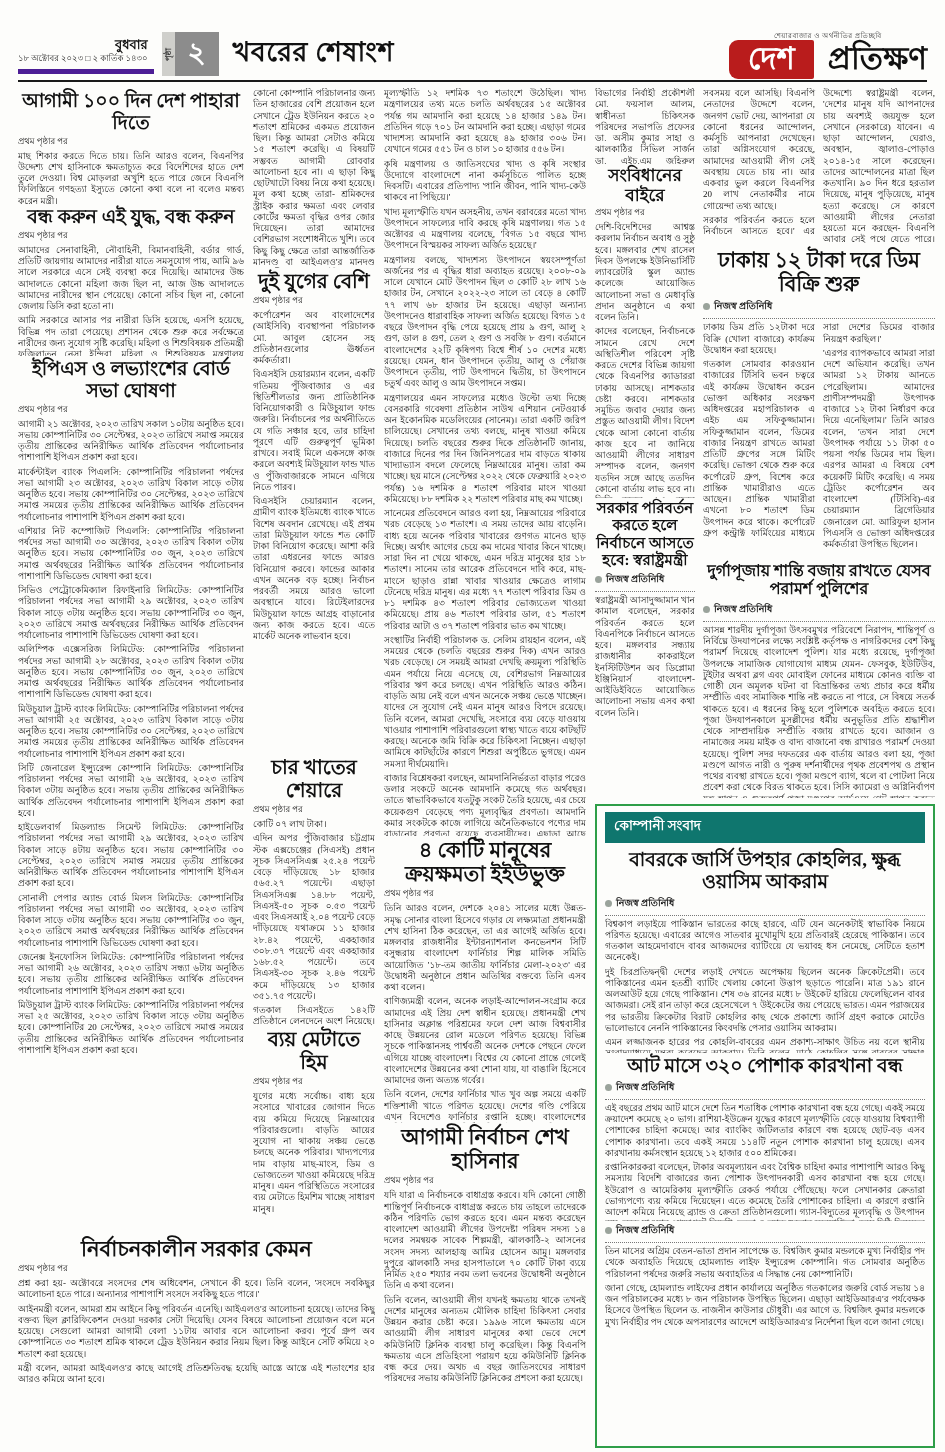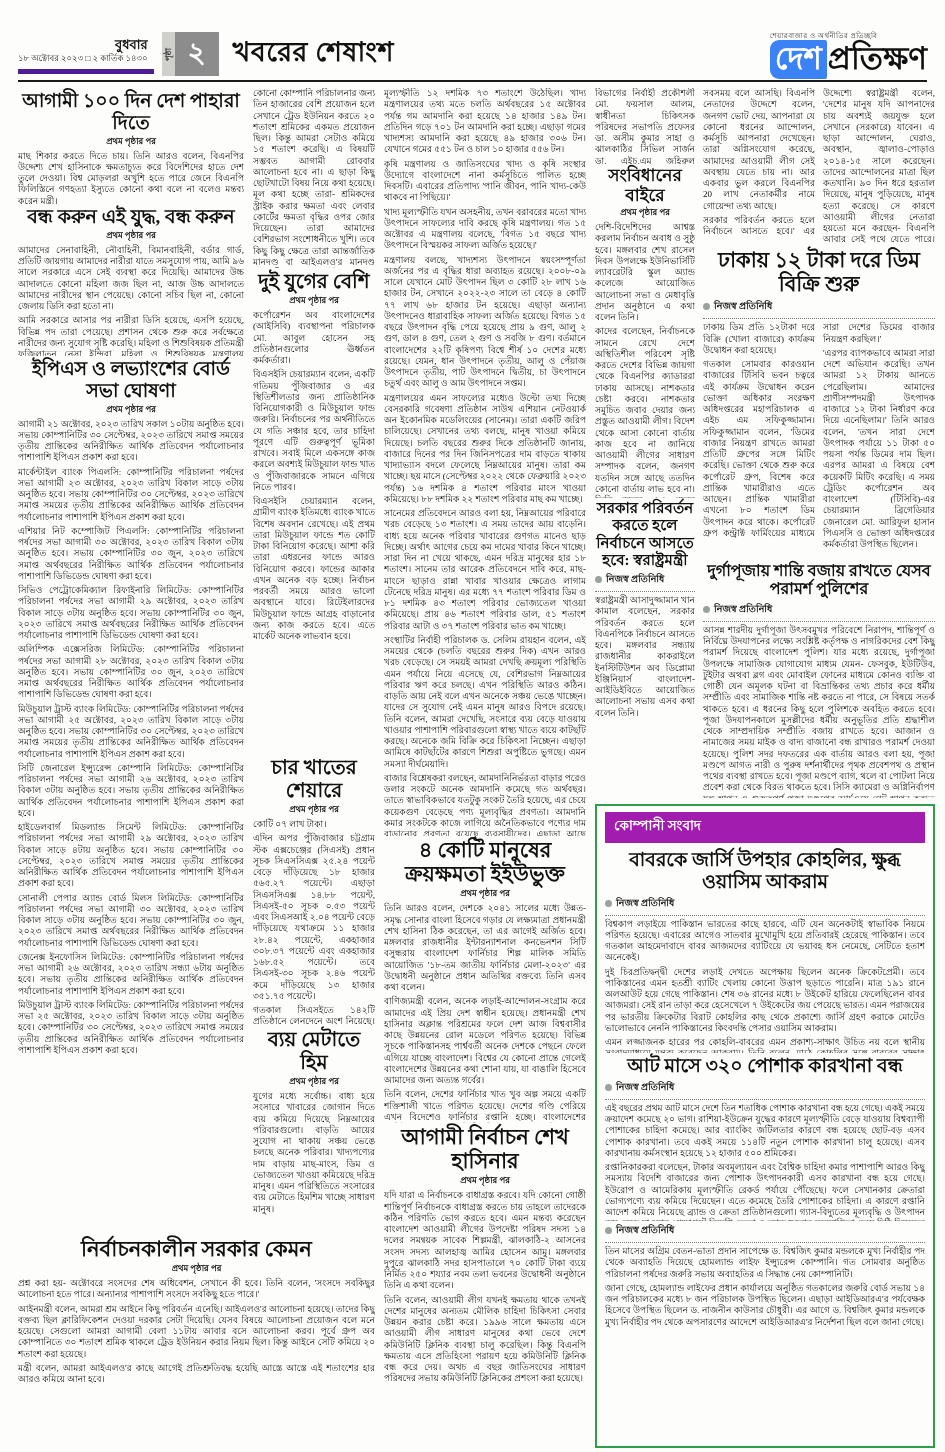--- a/index.html
+++ b/index.html
@@ -12,48 +12,48 @@
   
   .hdr { display:flex; align-items:flex-end; border-bottom:2px solid #1a1a1a; padding-bottom:4px; height:58px; }
   .hdr-date { text-align:right; border-bottom:5px solid #4c1d95; padding:0 6px 3px 0; margin-bottom:2px; }
   .hdr-day { font-weight:bold; font-size:13px; line-height:1.1; }
   .hdr-dt { font-size:8.5px; color:#222; }
   .pg-strip { background:#cfcfcb; width:13px; height:44px; display:flex; align-items:center; justify-content:center; margin-left:8px; }
   .pg-strip span { writing-mode:vertical-rl; transform:rotate(180deg); font-size:8px; font-weight:bold; color:#333; }
   .pg-box { width:44px; height:44px; background:#8c8c8c; color:#fff; font-size:28px; font-weight:bold;
             display:flex; align-items:center; justify-content:center; }
   .sec-title { font-size:27px; font-weight:bold; margin-left:14px; letter-spacing:.5px; }
-  .mast { margin-left:auto; text-align:left; padding-bottom:2px; }
+  .mast { margin-left:auto; text-align:center; padding-bottom:2px; }
   .mast-tag { font-size:7px; color:#333; letter-spacing:.5px; margin-bottom:1px; }
   .logo { font-size:31px; font-weight:bold; line-height:1; white-space:nowrap; }
-  .logo-first { background:#3b82f6; color:#fff; padding:1px 5px 3px; border-radius:9px 2px 2px 9px; }
-  .logo-rest { color:#101010; padding-left:1px; }
+  .logo-first { background:#b91c1c; color:#fff; padding:1px 19px 3px; border-radius:9px 2px 2px 9px; }
+  .logo-rest { color:#101010; padding-left:14px; }
   
   .body-row { display:flex; gap:9px; margin-top:6px; }
   .lw { width:357px; flex:none; display:flex; flex-direction:column; }
   .lw-top { display:flex; gap:9px; height:1140px; overflow:hidden; }
   .colA { width:226px; flex:none; }
   .colB { width:122px; flex:none; }
   .mid { width:202px; flex:none; }
   .rw { width:340px; flex:none; display:flex; flex-direction:column; }
   .rw-top { display:flex; gap:8px; height:712px; overflow:hidden; }
   .colD { width:100px; flex:none; }
   .colE { flex:1; }
   
   .art { overflow:hidden; }
   .hl { font-weight:bold; text-align:center; line-height:1.15; padding:2px 0 1px; }
-  .kick { text-align:center; font-size:8.5px; font-weight:bold; padding-bottom:2px; }
+  .kick { text-align:left; font-size:8.5px; font-weight:normal; padding-bottom:2px; }
   .byl { display:flex; align-items:center; gap:4px; font-size:9.5px; font-weight:bold; padding:2px 0; }
   .byl .dot { width:7px; height:7px; border-radius:50%; background:#9aa39b; flex:none; }
   .drule { border-top:1px dotted #777; margin:2px 0 3px; }
   p.b { font-size:9px; line-height:1.25; text-align:justify; padding-bottom:3px; }
   .cols2 { column-count:2; column-gap:8px; }
   
   .cbox { border:2px solid #2e9e48; height:644px; overflow:hidden; padding:6px 8px 4px; margin-top:4px; }
-  .cbox-bar { background:#a21caf; color:#fff; font-weight:bold; font-size:13.5px; padding:3px 9px 5px; margin-bottom:4px; }
+  .cbox-bar { background:#0f766e; color:#fff; font-weight:bold; font-size:13.5px; padding:3px 9px 5px; margin-bottom:4px; }
   
   .h-a1{height:116px}.h-a2{height:152px}.h-a3{height:866px}
   .h-b0{height:180px}.h-b1{height:486px}.h-b2{height:272px}.h-b3{height:196px}
   .h-c0{height:748px}.h-c1{height:287px}.h-c2{height:323px}
   .h-d0{height:76px}.h-d1{height:334px}.h-d2{height:296px}
   .h-e0{height:158px}.h-e1{height:314px}.h-e2{height:238px}
   .h-g1{height:220px; margin-top:7px}
   .h-f1{height:206px}.h-f2{height:168px}.h-f3{height:224px}
   .s19{font-size:19px}.s20{font-size:20px}.s21{font-size:21px}.s17{font-size:17px}
   .s16{font-size:16px}.s15{font-size:15px}
@@ -103,21 +103,21 @@
             <p class="b">আগামী ২১ অক্টোবর, ২০২৩ তারিখ সকাল ১০টায় অনুষ্ঠিত হবে। সভায় কোম্পানিটির ৩০ সেপ্টেম্বর, ২০২৩ তারিখে সমাপ্ত সময়ের তৃতীয় প্রান্তিকের অনিরীক্ষিত আর্থিক প্রতিবেদন পর্যালোচনার পাশাপাশি ইপিএস প্রকাশ করা হবে।</p>
             <p class="b">মার্কেন্টাইল ব্যাংক পিএলসি: কোম্পানিটির পরিচালনা পর্ষদের সভা আগামী ২৩ অক্টোবর, ২০২৩ তারিখ বিকাল সাড়ে ৩টায় অনুষ্ঠিত হবে। সভায় কোম্পানিটির ৩০ সেপ্টেম্বর, ২০২৩ তারিখে সমাপ্ত সময়ের তৃতীয় প্রান্তিকের অনিরীক্ষিত আর্থিক প্রতিবেদন পর্যালোচনার পাশাপাশি ইপিএস প্রকাশ করা হবে।</p>
             <p class="b">এশিয়ার নিট কম্পোজিট পিএলসি: কোম্পানিটির পরিচালনা পর্ষদের সভা আগামী ৩০ অক্টোবর, ২০২৩ তারিখ বিকাল ৩টায় অনুষ্ঠিত হবে। সভায় কোম্পানিটির ৩০ জুন, ২০২৩ তারিখে সমাপ্ত অর্থবছরের নিরীক্ষিত আর্থিক প্রতিবেদন পর্যালোচনার পাশাপাশি ডিভিডেন্ড ঘোষণা করা হবে।</p>
             <p class="b">সিভিও পেট্রোকেমিক্যাল রিফাইনারি লিমিটেড: কোম্পানিটির পরিচালনা পর্ষদের সভা আগামী ২৯ অক্টোবর, ২০২৩ তারিখ বিকাল সাড়ে ৩টায় অনুষ্ঠিত হবে। সভায় কোম্পানিটির ৩০ জুন, ২০২৩ তারিখে সমাপ্ত অর্থবছরের নিরীক্ষিত আর্থিক প্রতিবেদন পর্যালোচনার পাশাপাশি ডিভিডেন্ড ঘোষণা করা হবে।</p>
             <p class="b">অলিম্পিক এক্সেসরিজ লিমিটেড: কোম্পানিটির পরিচালনা পর্ষদের সভা আগামী ২৮ অক্টোবর, ২০২৩ তারিখ বিকাল ৩টায় অনুষ্ঠিত হবে। সভায় কোম্পানিটির ৩০ জুন, ২০২৩ তারিখে সমাপ্ত অর্থবছরের নিরীক্ষিত আর্থিক প্রতিবেদন পর্যালোচনার পাশাপাশি ডিভিডেন্ড ঘোষণা করা হবে।</p>
             <p class="b">মিউচুয়াল ট্রাস্ট ব্যাংক লিমিটেড: কোম্পানিটির পরিচালনা পর্ষদের সভা আগামী ২৫ অক্টোবর, ২০২৩ তারিখ বিকাল সাড়ে ৩টায় অনুষ্ঠিত হবে। সভায় কোম্পানিটির ৩০ সেপ্টেম্বর, ২০২৩ তারিখে সমাপ্ত সময়ের তৃতীয় প্রান্তিকের অনিরীক্ষিত আর্থিক প্রতিবেদন পর্যালোচনার পাশাপাশি ইপিএস প্রকাশ করা হবে।</p>
             <p class="b">সিটি জেনারেল ইন্স্যুরেন্স কোম্পানি লিমিটেড: কোম্পানিটির পরিচালনা পর্ষদের সভা আগামী ২৬ অক্টোবর, ২০২৩ তারিখ বিকাল ৩টায় অনুষ্ঠিত হবে। সভায় তৃতীয় প্রান্তিকের অনিরীক্ষিত আর্থিক প্রতিবেদন পর্যালোচনার পাশাপাশি ইপিএস প্রকাশ করা হবে।</p>
             <p class="b">হাইডেলবার্গ মিডল্যান্ড সিমেন্ট লিমিটেড: কোম্পানিটির পরিচালনা পর্ষদের সভা আগামী ২৯ অক্টোবর, ২০২৩ তারিখ বিকাল সাড়ে ৪টায় অনুষ্ঠিত হবে। সভায় কোম্পানিটির ৩০ সেপ্টেম্বর, ২০২৩ তারিখে সমাপ্ত সময়ের তৃতীয় প্রান্তিকের অনিরীক্ষিত আর্থিক প্রতিবেদন পর্যালোচনার পাশাপাশি ইপিএস প্রকাশ করা হবে।</p>
             <p class="b">সোনালী পেপার অ্যান্ড বোর্ড মিলস লিমিটেড: কোম্পানিটির পরিচালনা পর্ষদের সভা আগামী ৩০ অক্টোবর, ২০২৩ তারিখ বিকাল সাড়ে ৩টায় অনুষ্ঠিত হবে। সভায় কোম্পানিটির ৩০ জুন, ২০২৩ তারিখে সমাপ্ত অর্থবছরের নিরীক্ষিত আর্থিক প্রতিবেদন পর্যালোচনার পাশাপাশি ডিভিডেন্ড ঘোষণা করা হবে।</p>
             <p class="b">জেনেক্স ইনফোসিস লিমিটেড: কোম্পানিটির পরিচালনা পর্ষদের সভা আগামী ২৬ অক্টোবর, ২০২৩ তারিখ সন্ধ্যা ৬টায় অনুষ্ঠিত হবে। সভায় তৃতীয় প্রান্তিকের অনিরীক্ষিত আর্থিক প্রতিবেদন পর্যালোচনার পাশাপাশি ইপিএস প্রকাশ করা হবে।</p>
-            <p class="b">মিউচুয়াল ট্রাস্ট ব্যাংক লিমিটেড: কোম্পানিটির পরিচালনা পর্ষদের সভা ২৫ অক্টোবর, ২০২৩ তারিখ বিকাল সাড়ে ৩টায় অনুষ্ঠিত হবে। কোম্পানিটির ৩০ সেপ্টেম্বর, ২০২৩ তারিখে সমাপ্ত সময়ের তৃতীয় প্রান্তিকের অনিরীক্ষিত আর্থিক প্রতিবেদন পর্যালোচনার পাশাপাশি ইপিএস প্রকাশ করা হবে।</p>
+            <p class="b">মিউচুয়াল ট্রাস্ট ব্যাংক লিমিটেড: কোম্পানিটির পরিচালনা পর্ষদের সভা ২৫ অক্টোবর, ২০২৩ তারিখ বিকাল সাড়ে ৩টায় অনুষ্ঠিত হবে। কোম্পানিটির 20 সেপ্টেম্বর, ২০২৩ তারিখে সমাপ্ত সময়ের তৃতীয় প্রান্তিকের অনিরীক্ষিত আর্থিক প্রতিবেদন পর্যালোচনার পাশাপাশি ইপিএস প্রকাশ করা হবে।</p>
           </div>
         </div>
 
         <div class="colB">
           <div class="art h-b0">
             <p class="b">কোনো কোম্পানি পরিচালনার জন্য তিন হাজারের বেশি প্রয়োজন হলে সেখানে ট্রেড ইউনিয়ন করতে ২০ শতাংশ শ্রমিকের একমত প্রয়োজন ছিল। কিন্তু আমরা সেটাও কমিয়ে ১৫ শতাংশ করেছি। এ বিষয়টি সম্ভবত আগামী রোববার আলোচনা হবে না। এ ছাড়া কিছু ছোটখাটো বিষয় নিয়ে কথা হয়েছে। মূল কথা হচ্ছে তারা- শ্রমিকদের স্ট্রাইক করার ক্ষমতা এবং লেবার কোর্টের ক্ষমতা বৃদ্ধির ওপর জোর দিয়েছেন। তারা আমাদের বেশিরভাগ সংশোধনীতে খুশি। তবে কিছু কিছু ক্ষেত্রে তারা আন্তর্জাতিক মানদণ্ড বা আইএলও'র মানদণ্ড অনুযায়ী করার পরামর্শ দিয়েছেন।</p>
           </div>
           <div class="art h-b1">
             <div class="hl s20">দুই যুগের বেশি</div>
             <div class="kick">প্রথম পৃষ্ঠার পর</div>

